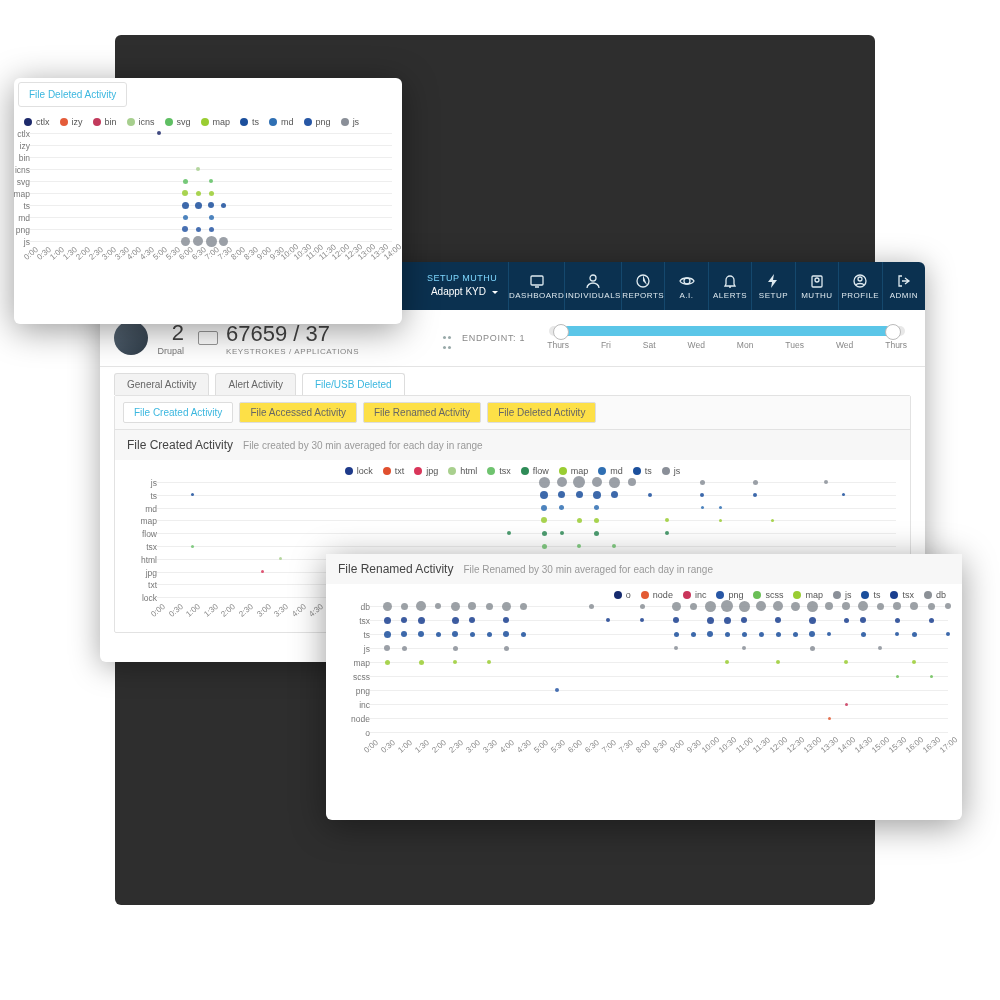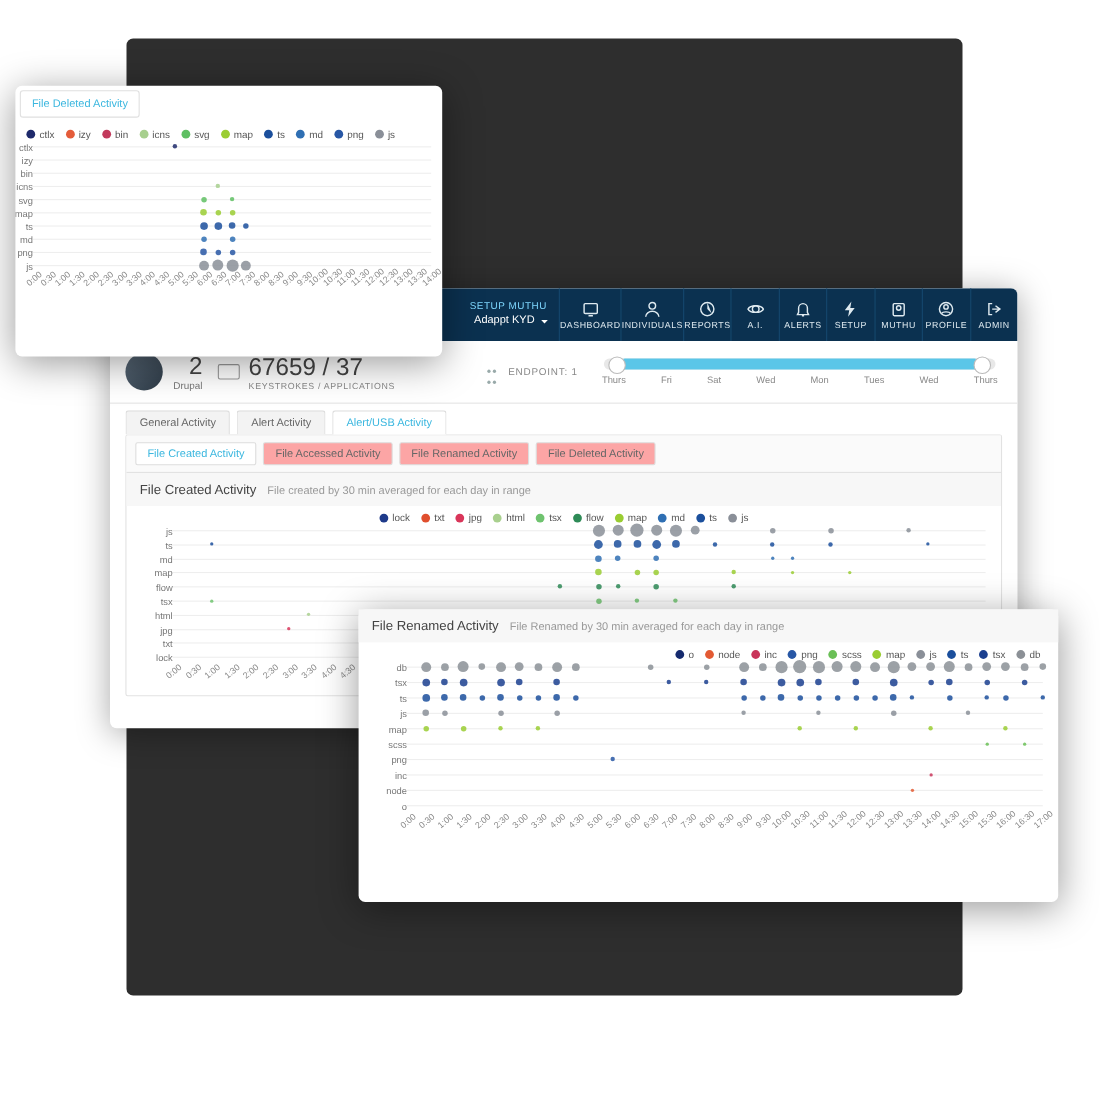--- a/index.html
+++ b/index.html
@@ -34,21 +34,21 @@
   .slider-fill{position:absolute;left:4%;right:4%;top:0;bottom:0;background:#5bc6e8;border-radius:5px}
   .slider-h{position:absolute;top:-2px;width:14px;height:14px;border-radius:50%;background:#fff;border:1px solid #bbb}
   .slider-h.l{left:1%}.slider-h.r{right:1%}
   .days{display:flex;justify-content:space-between;font-size:8.5px;color:#888;margin:4px 4px 0}
 
   .tabs{display:flex;gap:6px;padding:6px 14px 0}
   .tab{padding:5px 12px;background:#f3f3f3;border:1px solid #ddd;border-bottom:none;border-radius:3px 3px 0 0;font-size:10px;color:#666;cursor:pointer}
   .tab.active{background:#fff;color:#3bb7df}
   .subpanel{margin:0 14px 10px;border:1px solid #e2e2e2;border-radius:2px}
   .subtabs{display:flex;gap:6px;padding:6px 8px;background:#fafafa;border-bottom:1px solid #e2e2e2}
-  .subtab{padding:4px 10px;background:#fca5a5;border:1px solid #ddd;border-radius:2px;font-size:10px;color:#666;cursor:pointer}
+  .subtab{padding:4px 10px;background:#fde047;border:1px solid #ddd;border-radius:2px;font-size:10px;color:#666;cursor:pointer}
   .subtab.active{background:#fff;color:#3bb7df}
 
   .chart-head{display:flex;align-items:baseline;gap:10px;padding:8px 12px;background:#f7f7f7;font-size:12px;color:#444}
   .chart-head .sub{font-size:10px;color:#999}
   .legend{display:flex;flex-wrap:wrap;gap:10px;justify-content:center;padding:6px 0;font-size:9px;color:#555}
   .lg{display:inline-flex;align-items:center;gap:4px}
   .lg i{width:8px;height:8px;border-radius:50%;display:inline-block}
 
   .plot{position:relative;margin:0 14px}
   .plot .ylab{position:absolute;left:-6px;width:30px;text-align:right;font-size:8.5px;color:#777;transform:translateX(-100%)}
@@ -177,21 +177,21 @@
             <span>Tues</span>
             <span>Wed</span>
             <span>Thurs</span>
           </div>
       </div>
     </div>
 
     <div class="tabs" id="main-tabs">
         <div class="tab">General Activity</div>
         <div class="tab">Alert Activity</div>
-        <div class="tab active">Alert/USB Activity</div>
+        <div class="tab active">File/USB Deleted</div>
       </div>
 
     <div class="subpanel">
       <div class="subtabs" id="sub-tabs">
           <div class="subtab active">File Created Activity</div>
           <div class="subtab">File Accessed Activity</div>
           <div class="subtab">File Renamed Activity</div>
           <div class="subtab">File Deleted Activity</div>
         </div>
 

